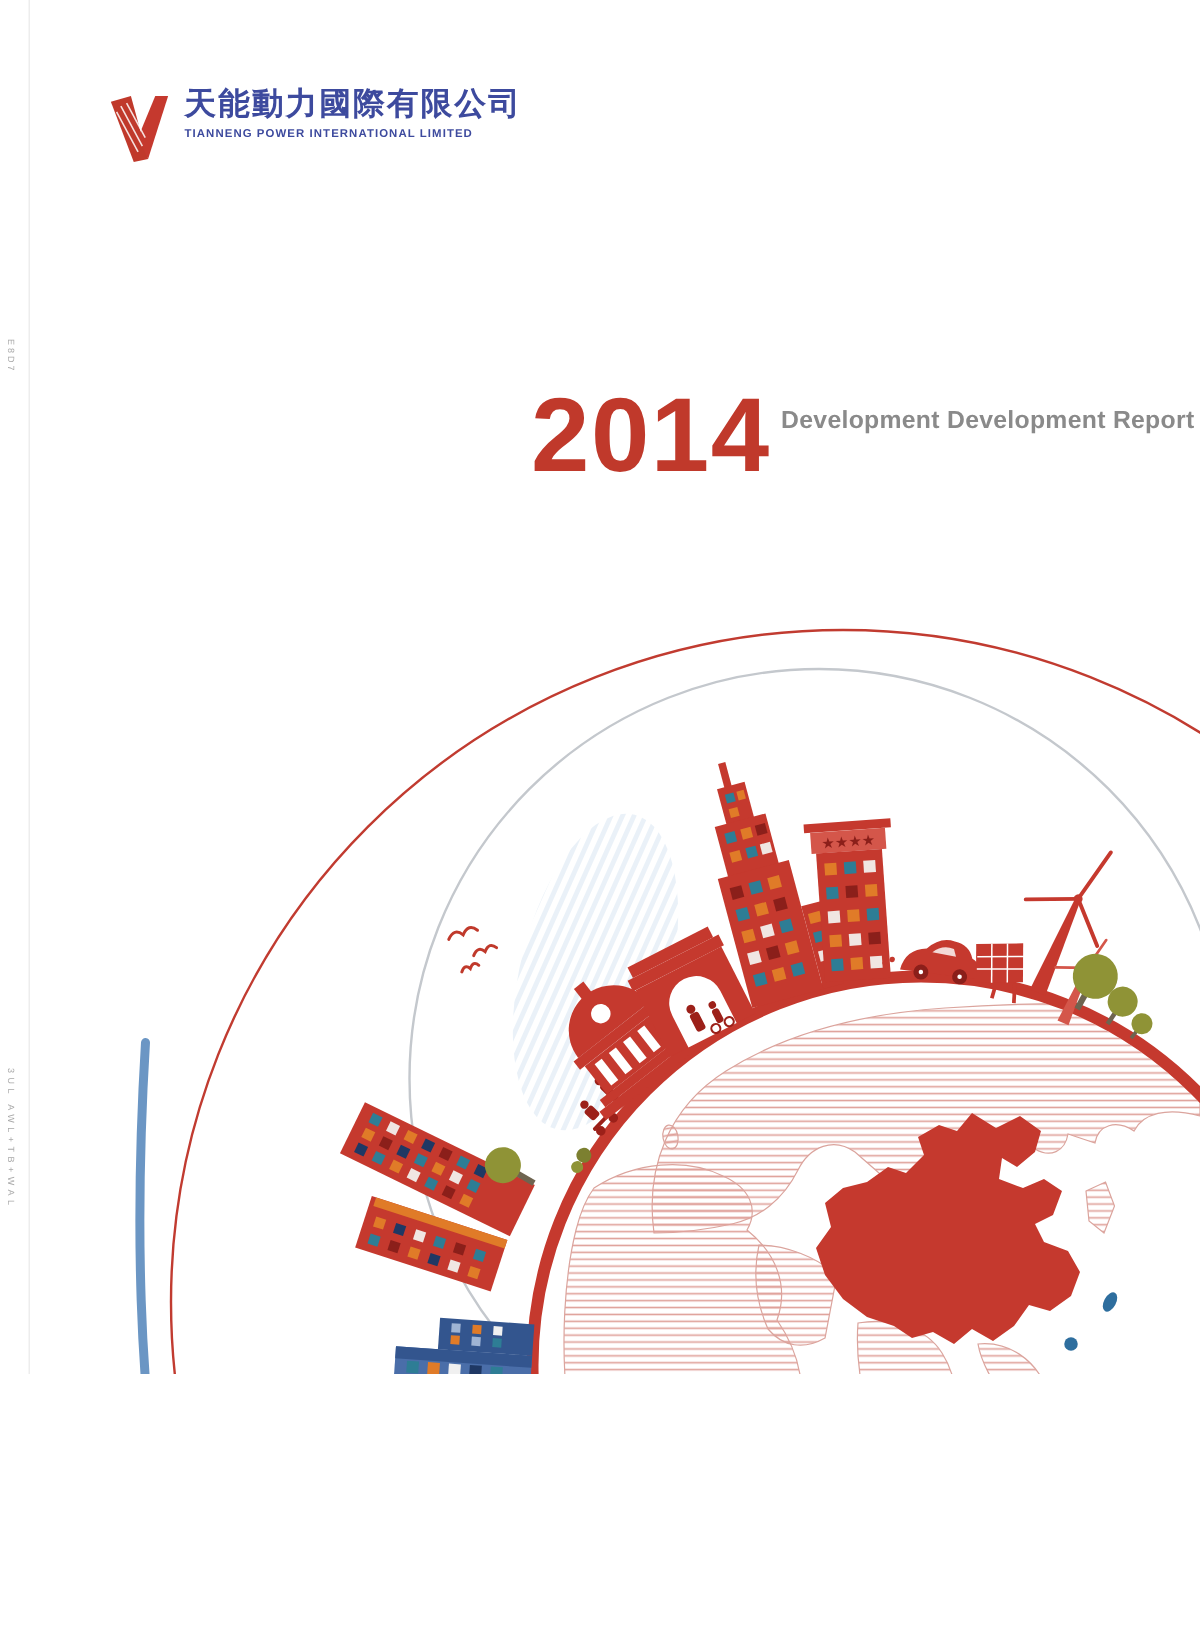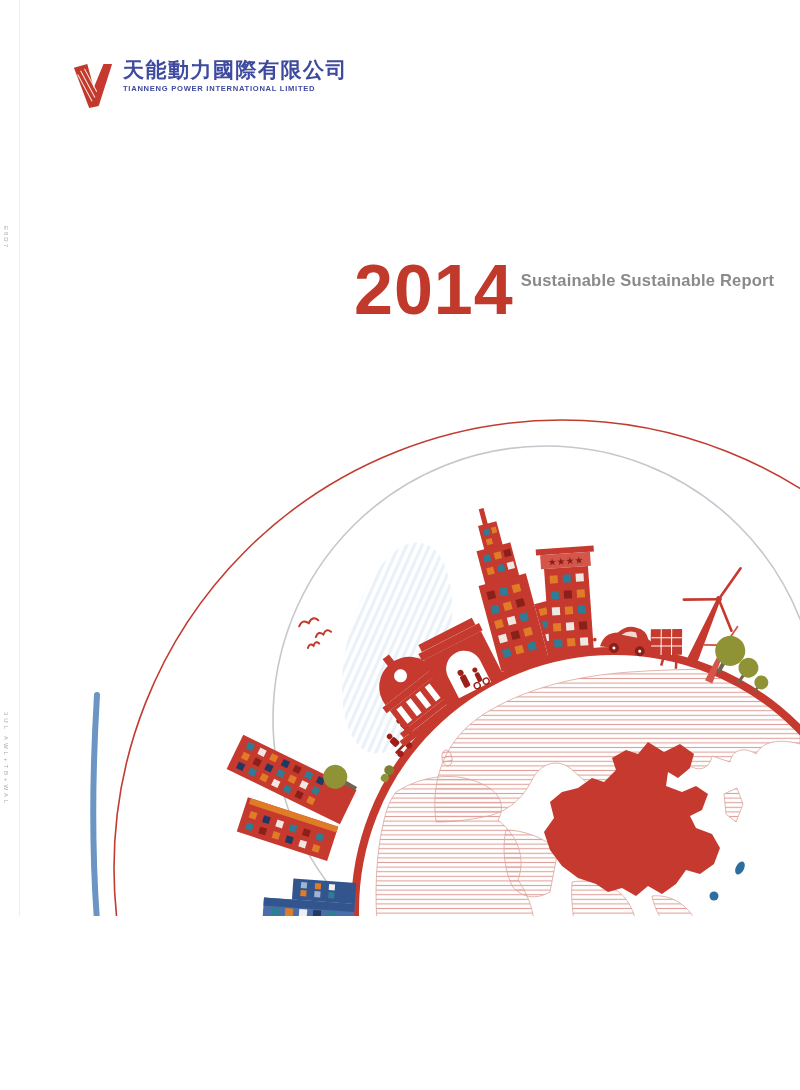--- a/index.html
+++ b/index.html
@@ -48,21 +48,21 @@
     </svg>
     <div class="logo-text">
       <div class="logo-zh">天能動力國際有限公司</div>
       <div class="logo-en">TIANNENG POWER INTERNATIONAL LIMITED</div>
     </div>
   </div>
 
   <div class="title">
     <div class="title-year">2014</div>
     <div class="title-col">
-      <div class="title-en">Sustainable Sustainable Report</div>
+      <div class="title-en">Development Development Report</div>
     </div>
   </div>
 
   <div class="spine spine-top">E8D7</div>
   <div class="spine spine-bottom">3UL AWL+TB+WAL</div>
 
   <svg class="illus" width="800" height="1090" viewBox="0 0 800 1090">
     <defs>
       <pattern id="mapHatch" width="8" height="4.6" patternUnits="userSpaceOnUse">
         <line x1="0" y1="2.3" x2="8" y2="2.3" stroke="#dfa19a" stroke-width="1.1"></line>

